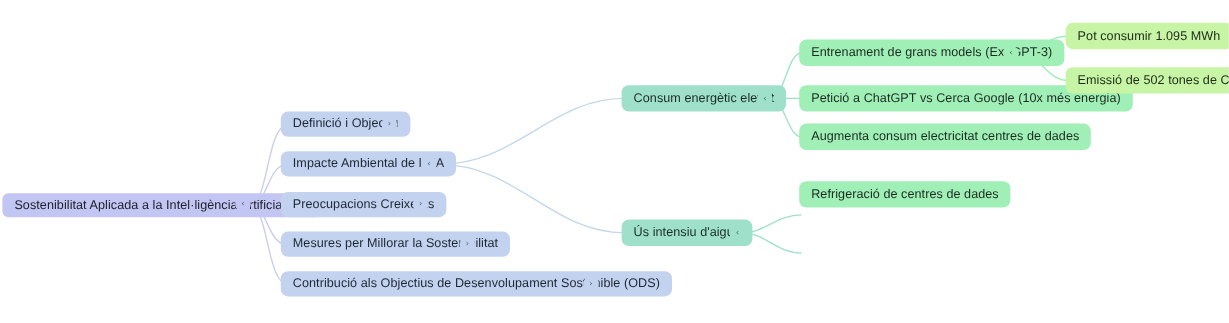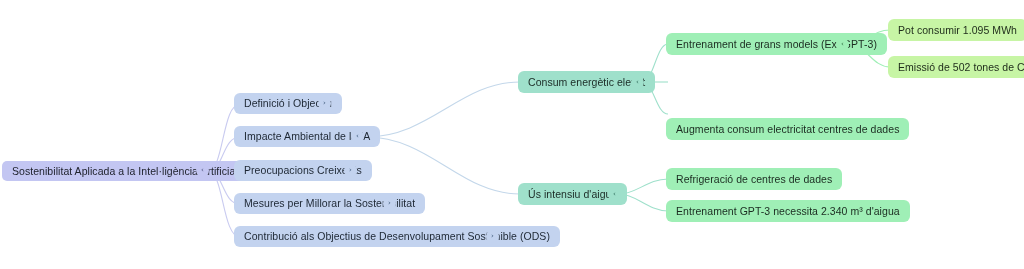--- a/index.html
+++ b/index.html
@@ -191,32 +191,32 @@
     <span>‹</span>
   </div>
 
   <div class="node level3" style="left:666px; top:33px;">
     <span>Entrenament de grans models (Ex: GPT-3)</span>
   </div>
   <div class="toggle t-green" style="left:836px; top:38px;">
     <span>‹</span>
   </div>
 
-
-  <div class="node level3" style="left:666px; top:118px;text-align:right;">
+  <div class="node level3" style="left:666px; top:71px;">
+    <span>Petició a ChatGPT vs Cerca Google (10x més energia)</span>
+  </div>
+
+  <div class="node level3" style="left:666px; top:103px;text-align:right;">
     <span>Augmenta consum electricitat centres de dades</span>
   </div>
 
-  <div class="node level3" style="left:666px; top:168px;justify-content:flex-end;">
+  <div class="node level3" style="left:666px; top:151px;justify-content:flex-end;">
     <span>Refrigeració de centres de dades</span>
   </div>
 
-  <div class="node level3" style="left:666px; top:200px;">
-    <span>Entrenament GPT-3 necessita 2.340 m³ d'aigua</span>
-  </div>
 
   <div class="node level4" style="left:888px; top:19px;">
     <span>Pot consumir 1.095 MWh</span>
   </div>
 
   <div class="node level4" style="left:888px; top:56px;">
     <span>Emissió de 502 tones de CO₂</span>
   </div>
 
 </div>

